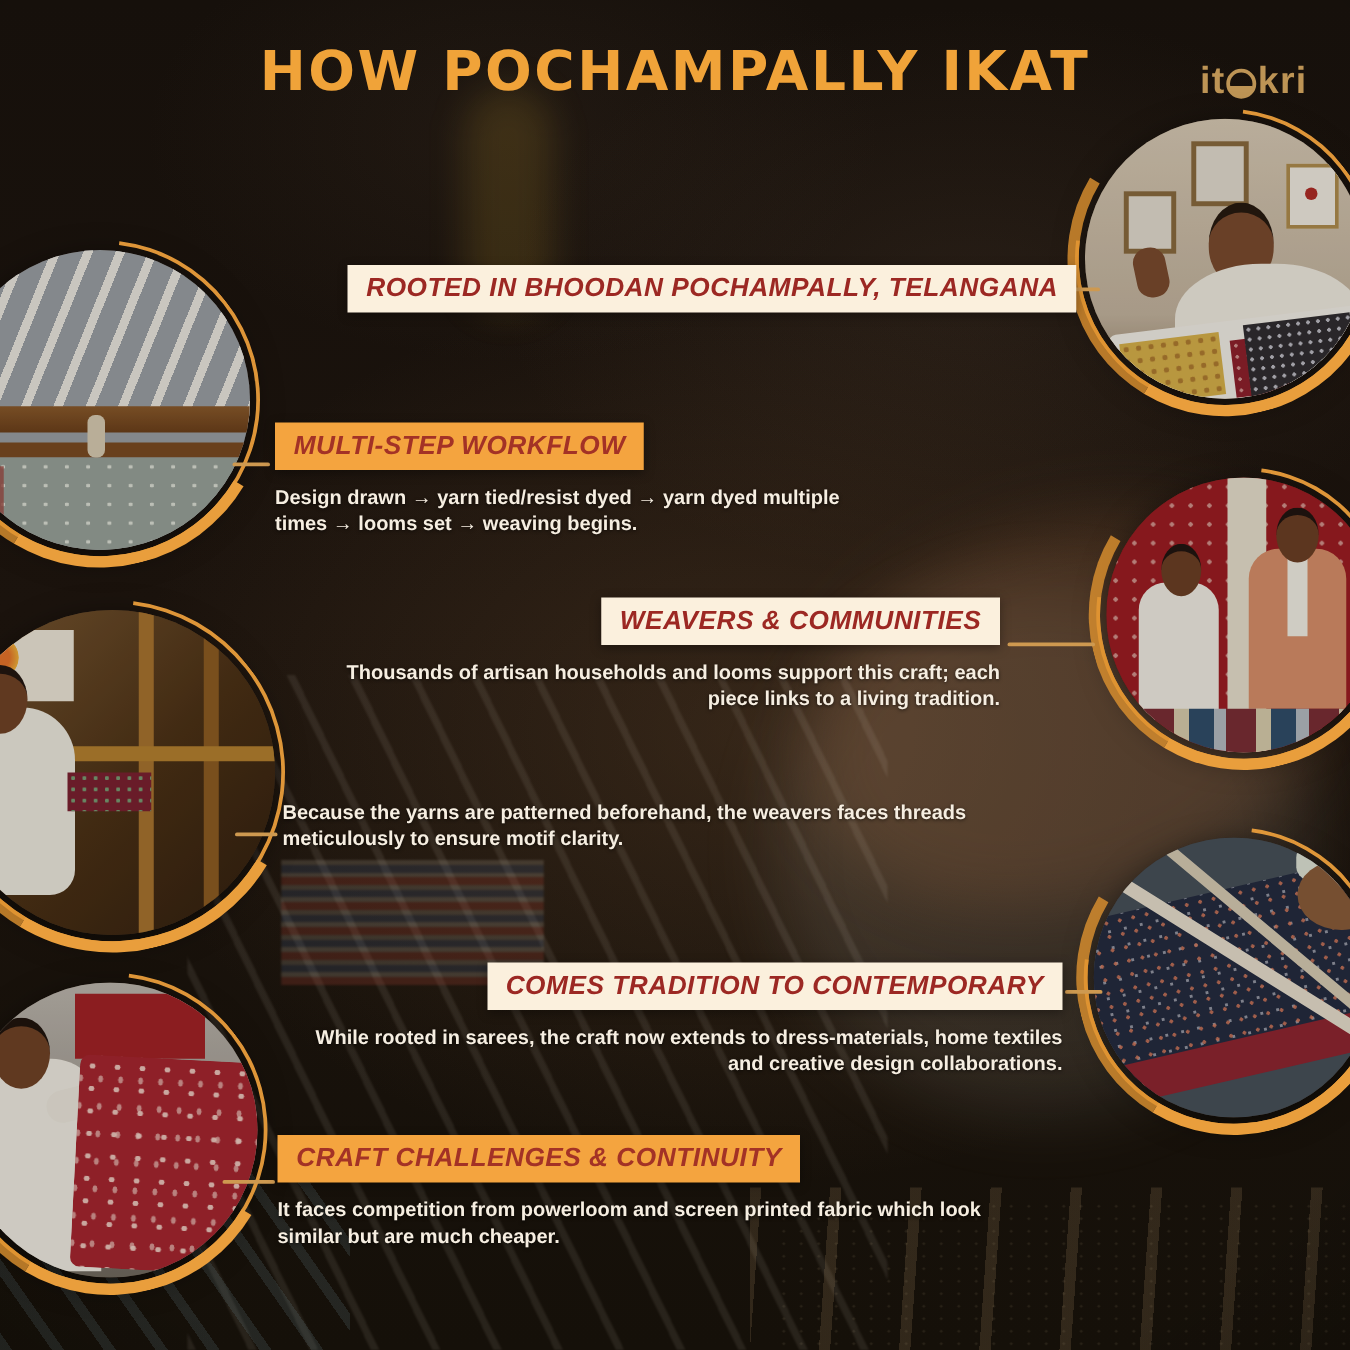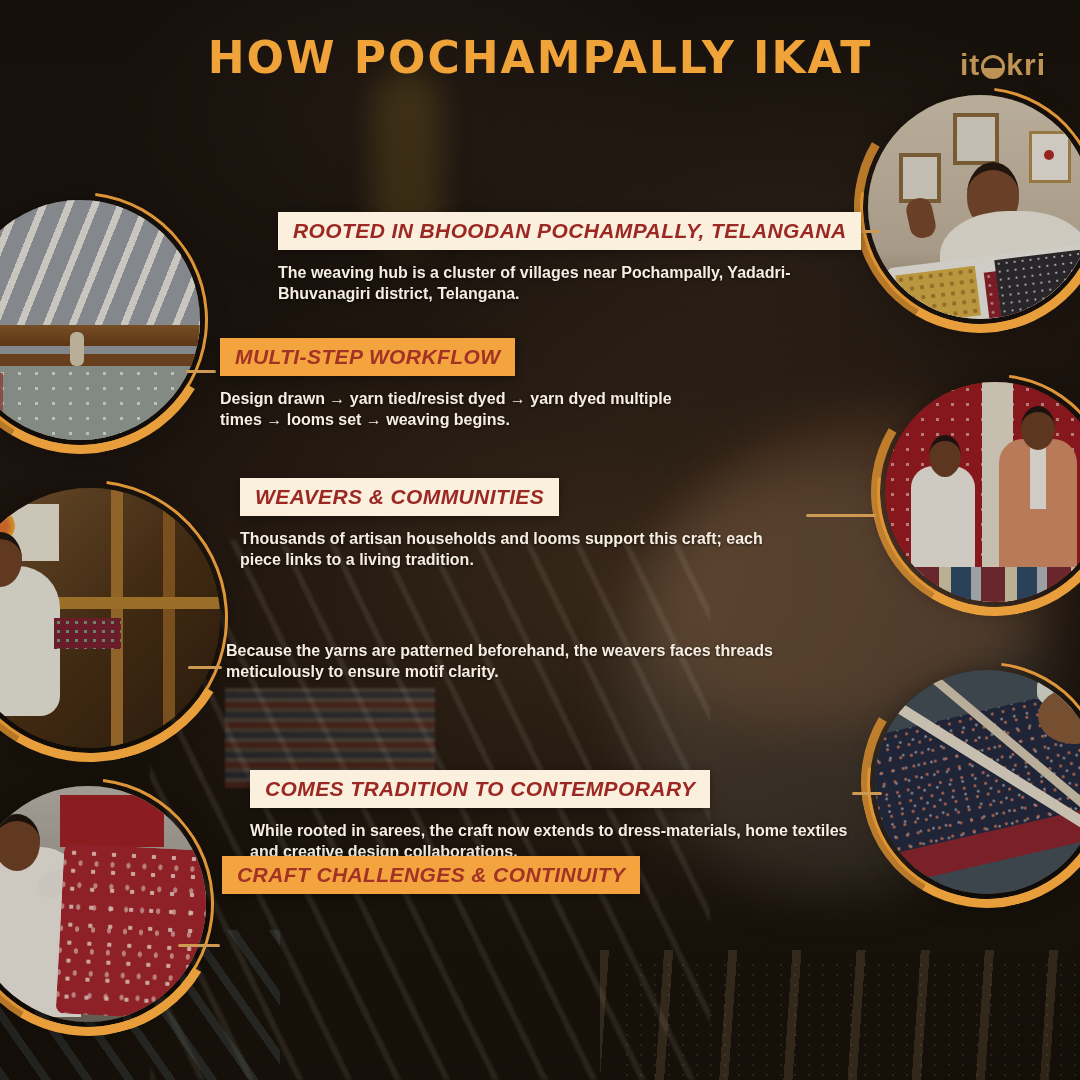--- a/index.html
+++ b/index.html
@@ -38,21 +38,21 @@
   
   .title{position:absolute;left:0;top:30px;width:100%;text-align:center;
     color:#F0A339;font-family:"DejaVu Sans","Liberation Sans",sans-serif;
     font-weight:800;font-size:44px;line-height:56px;letter-spacing:2px;}
   .logo{position:absolute;right:34px;top:48px;color:#BD9455;
     font-weight:700;font-size:30px;letter-spacing:1px;display:flex;align-items:center;}
   .logo-o{display:inline-block;width:18px;height:18px;border:3px solid #BD9455;border-radius:50%;
     background:linear-gradient(to top,#BD9455 42%,transparent 42%);margin:4px 1px 0 1px;}
   
   .section{position:absolute;}
-  .section.right{}
+  .section.right{text-align:right;}
   .section.left{text-align:left;}
   .hdr{display:inline-block;padding:7px 15px;font-style:italic;font-weight:800;
     font-size:21px;letter-spacing:.4px;color:#9C2823;white-space:nowrap;
     box-shadow:0 2px 8px rgba(0,0,0,.35);}
   .hdr.cream{background:#FBF0DD;}
   .hdr.orange{background:#F4A43F;color:#A33226;}
   .body-text{margin-top:13px;font-weight:700;font-size:16px;line-height:1.3;color:#F6EEE1;
     text-shadow:0 1px 3px rgba(0,0,0,.65);}
   .connector{position:absolute;height:3px;background:#CE9950;border-radius:2px;}
   
@@ -259,21 +259,20 @@
 
   <div class="connector" style="left:842px;top:230px;width:38px;"></div>
   <div class="connector" style="left:186px;top:370px;width:30px;"></div>
   <div class="connector" style="left:806px;top:514px;width:70px;"></div>
   <div class="connector" style="left:188px;top:666px;width:34px;"></div>
   <div class="connector" style="left:852px;top:792px;width:30px;"></div>
   <div class="connector" style="left:178px;top:944px;width:42px;"></div>
 
   <div class="section right" style="right:242px;top:212px;width:560px;">
     <div class="hdr cream">ROOTED IN BHOODAN POCHAMPALLY, TELANGANA</div>
-    <div class="body-text">The weaving hub is a cluster of villages near Pochampally, Yadadri-Bhuvanagiri district, Telangana.</div>
   </div>
 
   <div class="section right" style="right:280px;top:478px;width:560px;">
     <div class="hdr cream">WEAVERS &amp; COMMUNITIES</div>
     <div class="body-text">Thousands of artisan households and looms support this craft; each piece links to a living tradition.</div>
   </div>
 
   <div class="section left" style="left:220px;top:338px;width:470px;">
     <div class="hdr orange">MULTI-STEP WORKFLOW</div>
     <div class="body-text">Design drawn → yarn tied/resist dyed → yarn dyed multiple times → looms set → weaving begins.</div>
@@ -281,17 +280,18 @@
 
   <div class="section left" style="left:226px;top:628px;width:560px;">
     <div class="body-text">Because the yarns are patterned beforehand, the weavers faces threads meticulously to ensure motif clarity.</div>
   </div>
 
   <div class="section right" style="right:230px;top:770px;width:600px;">
     <div class="hdr cream">COMES TRADITION TO CONTEMPORARY</div>
     <div class="body-text">While rooted in sarees, the craft now extends to dress-materials, home textiles and creative design collaborations.</div>
   </div>
 
-  <div class="section left" style="left:222px;top:856px;width:580px;">
+  <div class="section left" style="left:222px;top:908px;width:580px;">
     <div class="hdr orange">CRAFT CHALLENGES &amp; CONTINUITY</div>
+    <div class="body-text">It faces competition from powerloom and screen printed fabric which look similar but are much cheaper.</div>
   </div>
 
 </div>
 
 </body></html>

